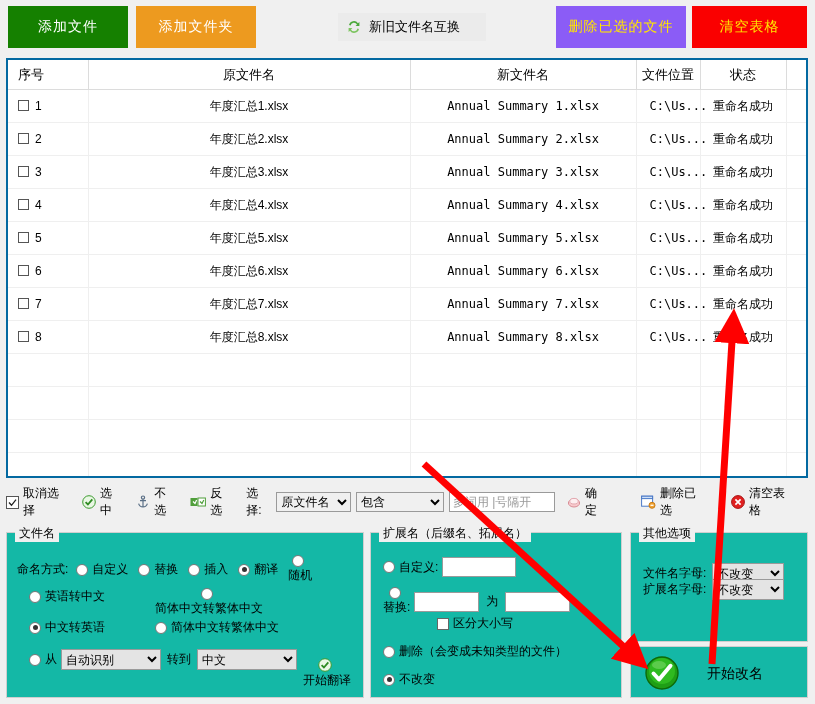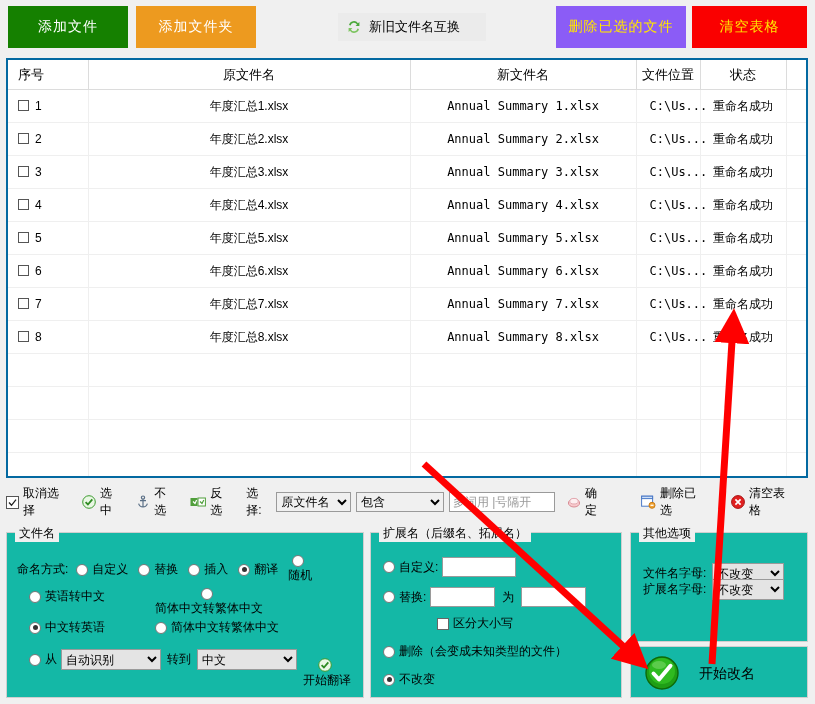--- a/index.html
+++ b/index.html
@@ -117,21 +117,21 @@
     font-family:"Liberation Sans",sans-serif;font-size:12px;height:21px;
     border:1px solid #9a9a9a;background:#e4e4e4;
   }
   .linkbtn{display:flex;align-items:center;cursor:pointer;font-size:12px;}
   .linkbtn .ic{margin-right:4px;display:inline-flex;}
 
   
   #start-check{
     position:absolute;left:14px;top:9px;width:34px;height:34px;cursor:pointer;
   }
-  #start-label{position:absolute;left:68px;top:18px;font-size:14px;}
+  #start-label{position:absolute;left:76px;top:18px;font-size:14px;}
 
   
   #arrows{position:absolute;left:0;top:0;width:815px;height:704px;pointer-events:none;}
 </style>
 </head>
 <body>
 
 <div class="app">
 
   <div class="topbar">
@@ -423,21 +423,21 @@
 
     <div class="row" style="left:12px;top:24px;">
       <span class="opt" style="margin-right:4px;">
         <span class="rad"></span>
         <span>自定义:</span>
       </span>
       <input class="tin" type="text" id="ext-custom-input" style="width: 74px;">
     </div>
 
     <div class="row" style="left:12px;top:54px;">
-      <span class="opt" style="margin-right:4px;">
+      <span class="opt" style="margin-right:4px;flex-direction:column;">
         <span class="rad"></span>
         <span>替换:</span>
       </span>
       <input class="tin" type="text" id="ext-replace-from" style="width: 65px;">
       <span style="margin:0 7px;">为</span>
       <input class="tin" type="text" id="ext-replace-to" style="width: 65px;">
     </div>
 
     <span class="opt" style="position:absolute;left:66px;top:82px;">
       <span class="chk"></span>

